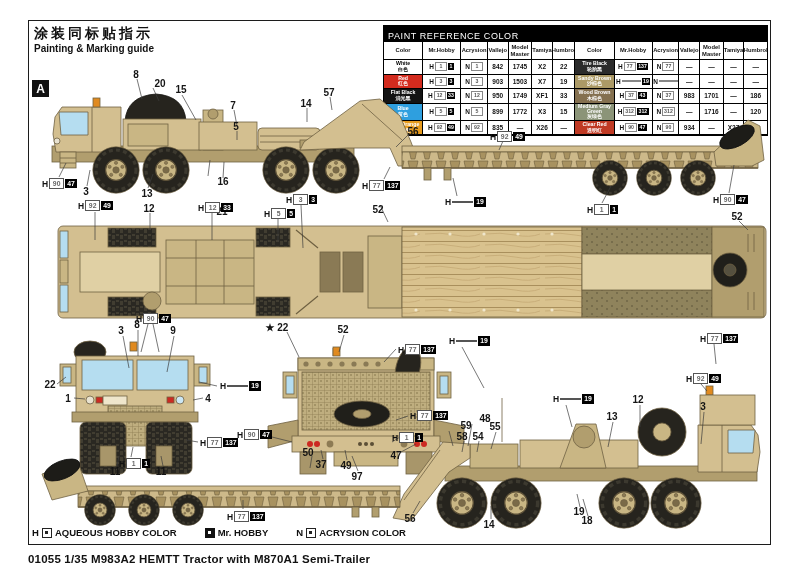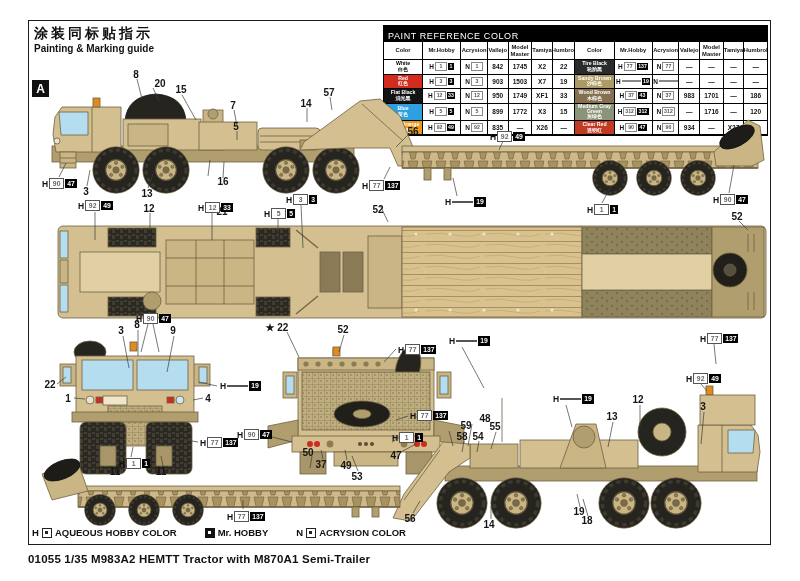--- a/index.html
+++ b/index.html
@@ -490,21 +490,21 @@
     <div class="callout" style="left: 277px; top: 327px;">★ 22</div>
     <div class="callout" style="left: 343px; top: 329px;">52</div>
     <div class="callout" style="left: 50px; top: 384px;">22</div>
     <div class="callout" style="left: 68px; top: 398px;">1</div>
     <div class="callout" style="left: 208px; top: 398px;">4</div>
     <div class="callout" style="left: 115px; top: 471px;">11</div>
     <div class="callout" style="left: 161px; top: 471px;">11</div>
     <div class="callout" style="left: 308px; top: 452px;">50</div>
     <div class="callout" style="left: 321px; top: 464px;">37</div>
     <div class="callout" style="left: 346px; top: 465px;">49</div>
-    <div class="callout" style="left: 357px; top: 476px;">53</div>
+    <div class="callout" style="left: 357px; top: 476px;">97</div>
     <div class="callout" style="left: 396px; top: 455px;">47</div>
     <div class="callout" style="left: 446px; top: 425px; margin-left: 20px;">59</div>
     <div class="callout" style="left: 470px; top: 418px; margin-left: 15px;">48</div>
     <div class="callout" style="left: 462px; top: 436px;">58</div>
     <div class="callout" style="left: 478px; top: 436px;">54</div>
     <div class="callout" style="left: 495px; top: 426px;">55</div>
     <div class="callout" style="left: 612px; top: 416px;">13</div>
     <div class="callout" style="left: 638px; top: 399px;">12</div>
     <div class="callout" style="left: 703px; top: 406px;">3</div>
     <div class="callout" style="left: 410px; top: 518px;">56</div>

